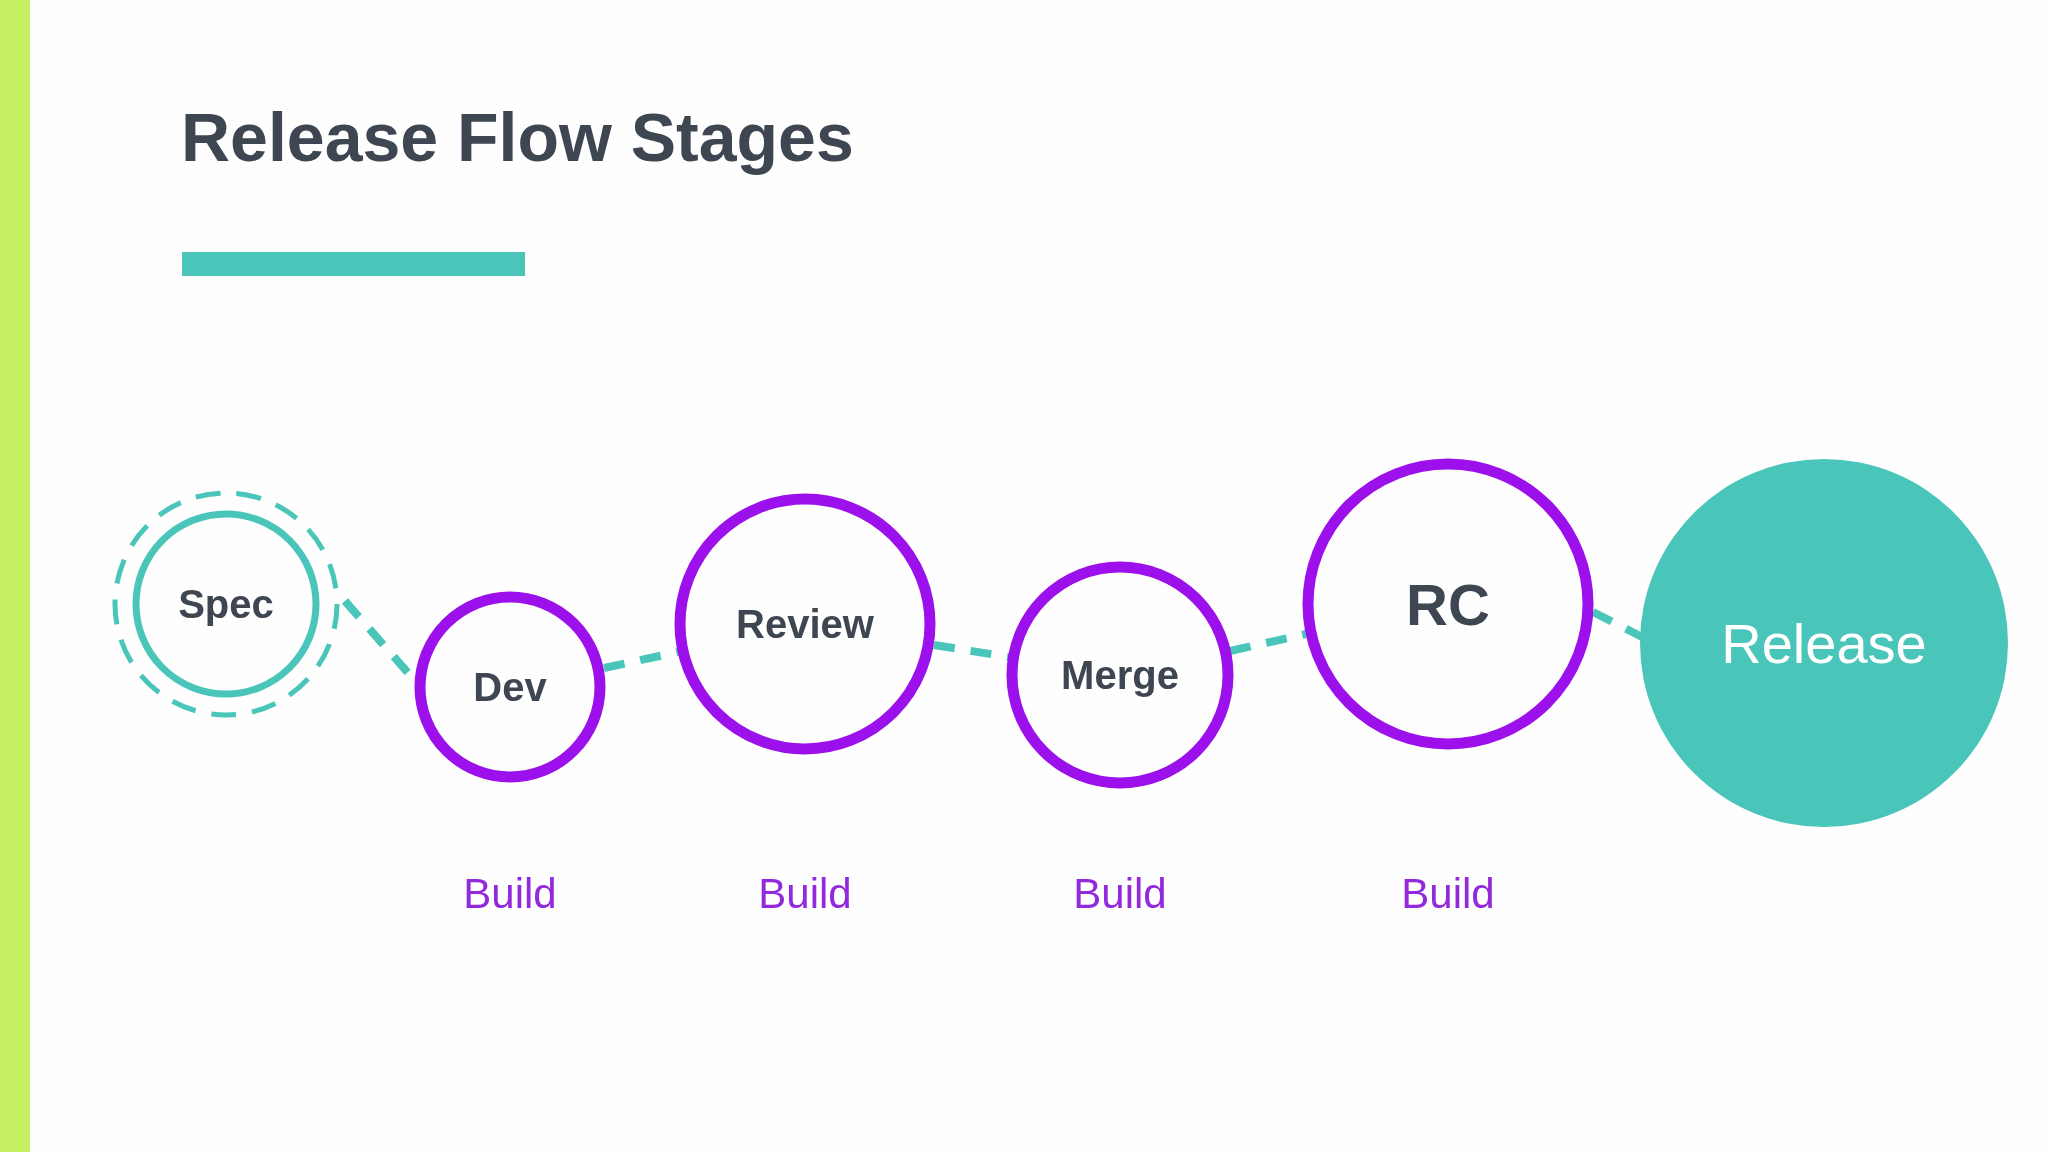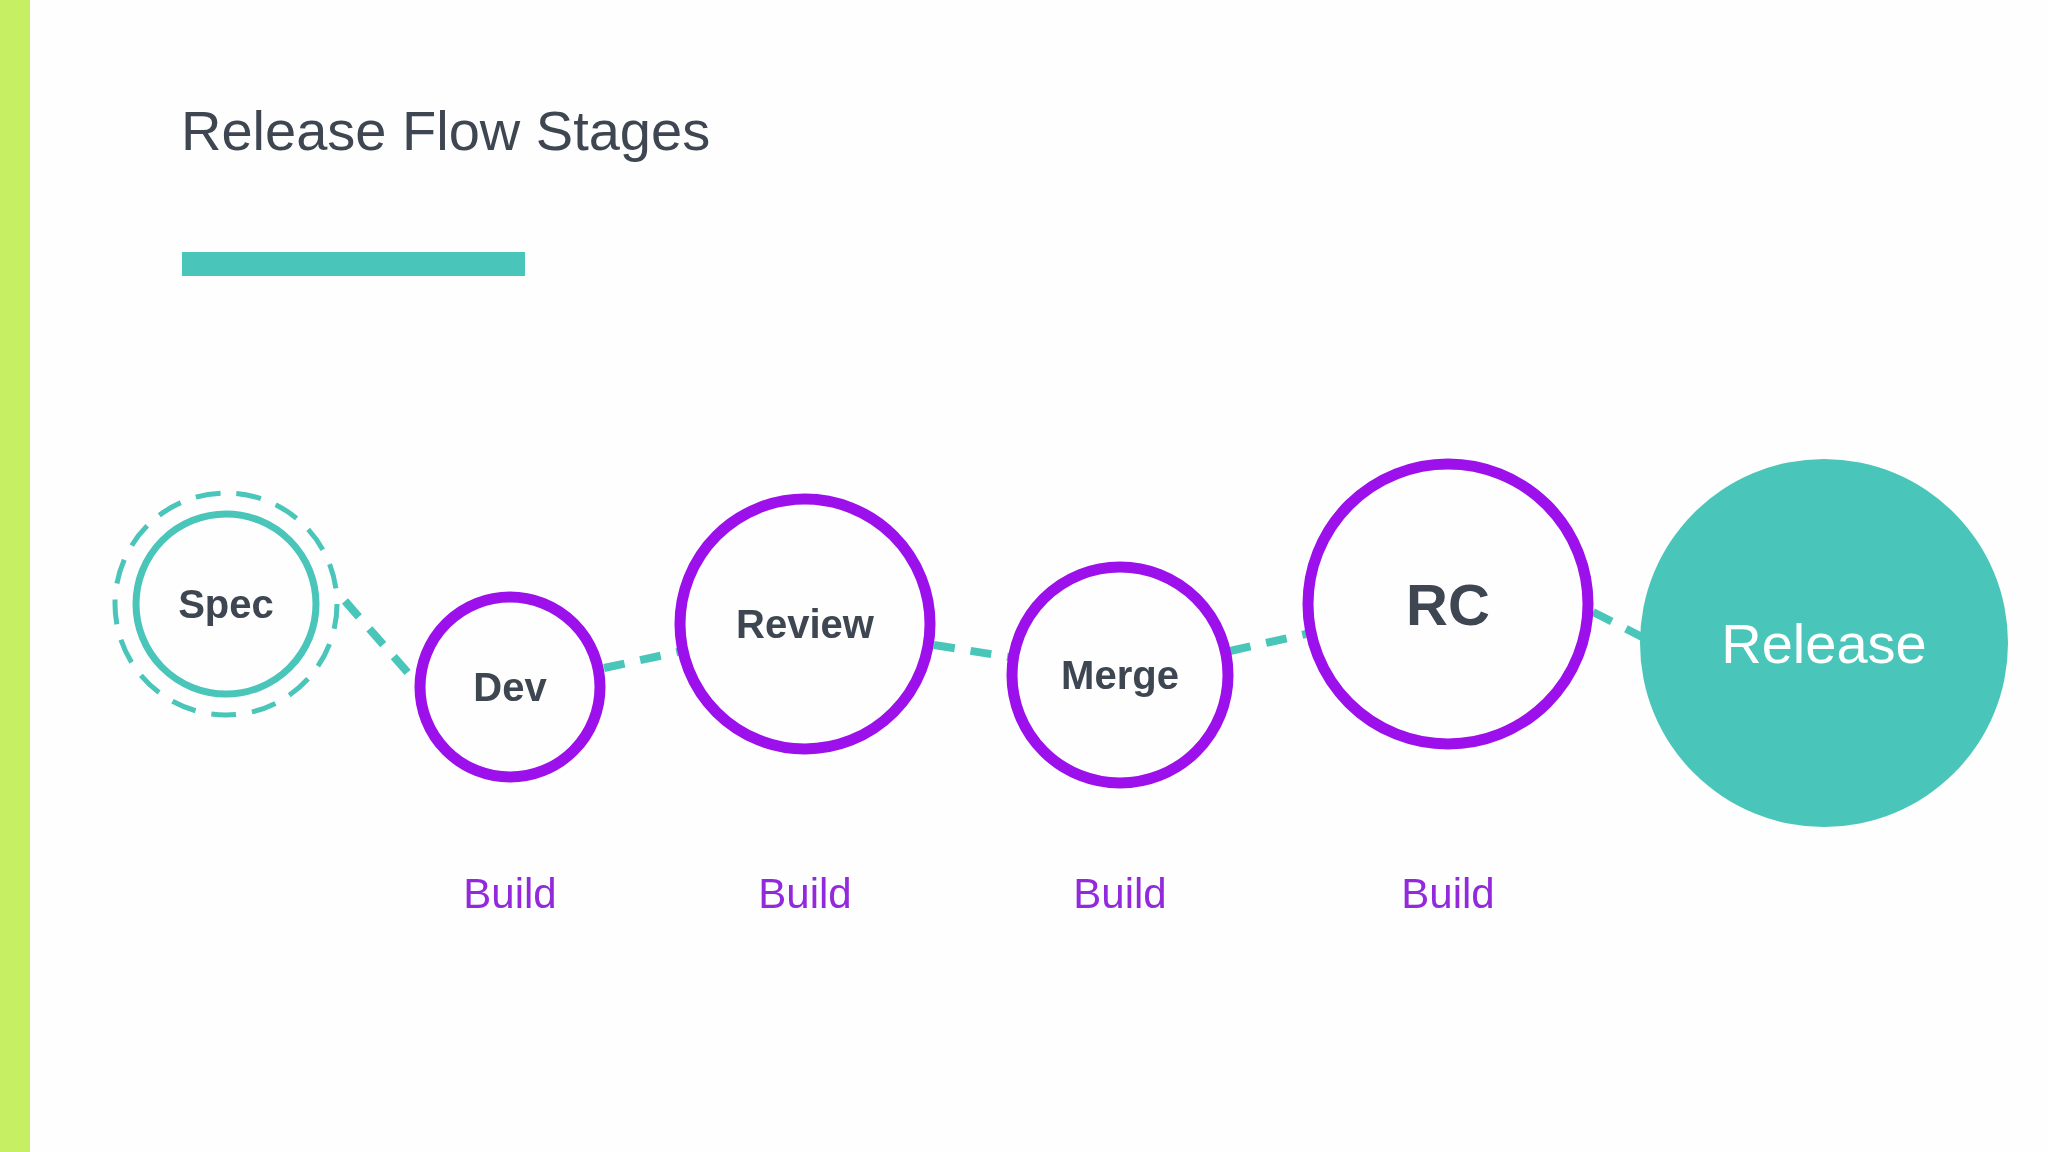--- a/index.html
+++ b/index.html
@@ -21,23 +21,23 @@
     top: 0;
     width: 30px;
     height: 100%;
     background: #c7ef63;
   }
   .page-title {
     position: absolute;
     left: 181px;
     top: 103px;
     margin: 0;
-    font-size: 56px;
+    font-size: 68px;
     line-height: 1;
-    font-weight: 400;
+    font-weight: 700;
     letter-spacing: 0px;
     color: #3e4652;
   }
   .title-underline {
     position: absolute;
     left: 182px;
     top: 252px;
     width: 343px;
     height: 24px;
     background: #49c5b9;

